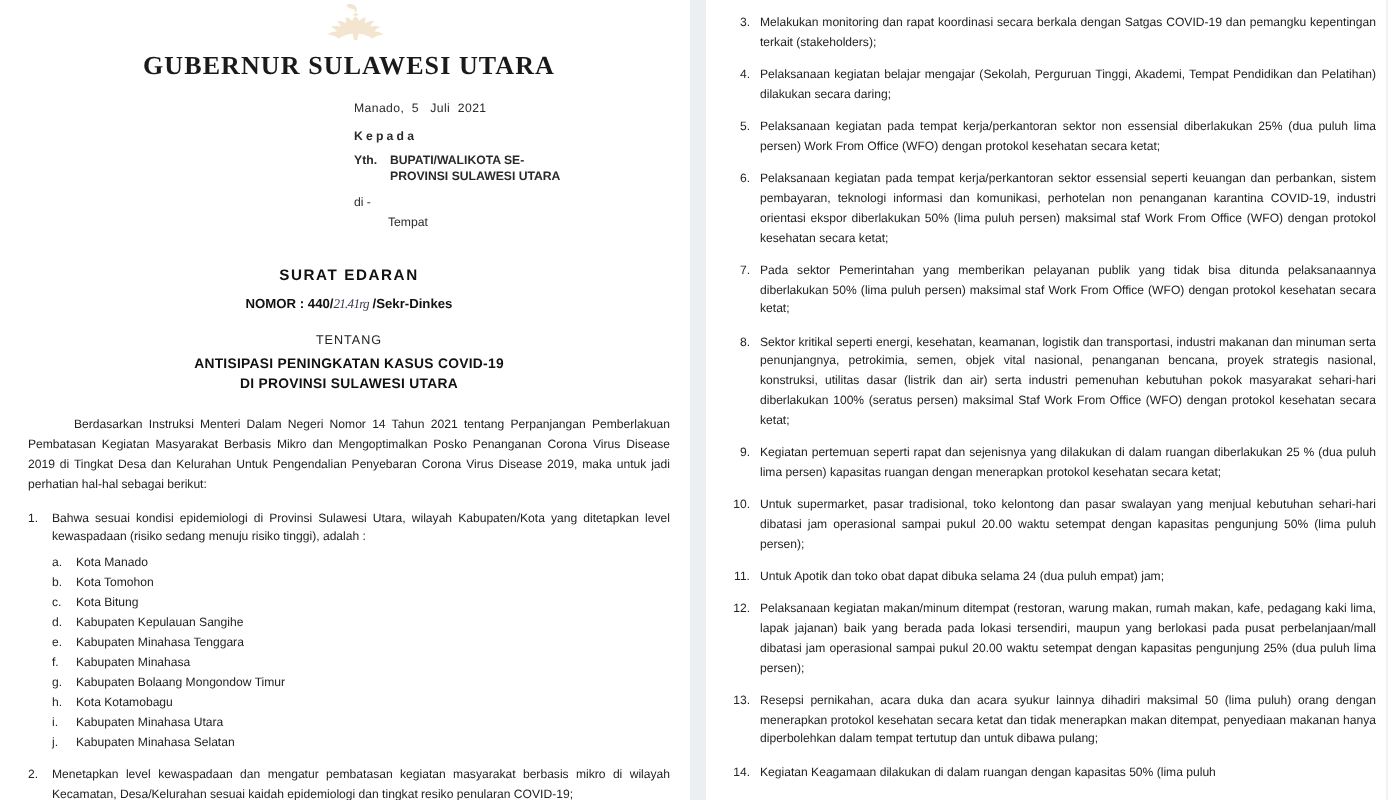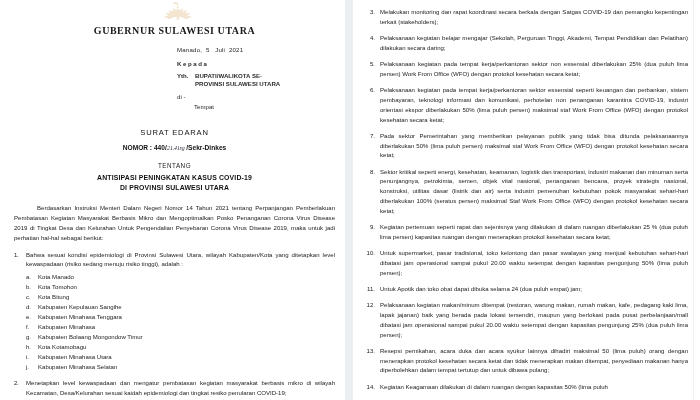--- a/index.html
+++ b/index.html
@@ -47,21 +47,21 @@
     margin: 0 auto;
     position: relative;
     opacity: .55;
   }
   .emblem svg { display: block; }
 
   .gov-title {
     text-align: center;
     font-family: "Liberation Serif", serif;
     font-weight: bold;
-    font-size: 10px;
+    font-size: 13px;
     letter-spacing: .55px;
     color: #1a1a1a;
     margin-top: 3px;
   }
 
   .addr-block {
     margin-top: 10px;
     padding-left: 163px;
     font-size: 6.1px;
     color: #2a2a2a;
@@ -78,21 +78,21 @@
     margin-top: 3px;
     font-weight: bold;
   }
   .addr-yth { width: 18px; flex: none; }
   .addr-target { line-height: 1.4; }
   .addr-di { margin-top: 4px; }
   .addr-tempat { padding-left: 17px; margin-top: 1px; }
 
   .se-title {
     text-align: center;
-    font-weight: normal;
+    font-weight: bold;
     font-size: 7.6px;
     letter-spacing: .8px;
     margin-top: 17px;
     color: #111;
   }
   .se-nomor {
     text-align: center;
     font-weight: bold;
     font-size: 6.6px;
     margin-top: 7px;

